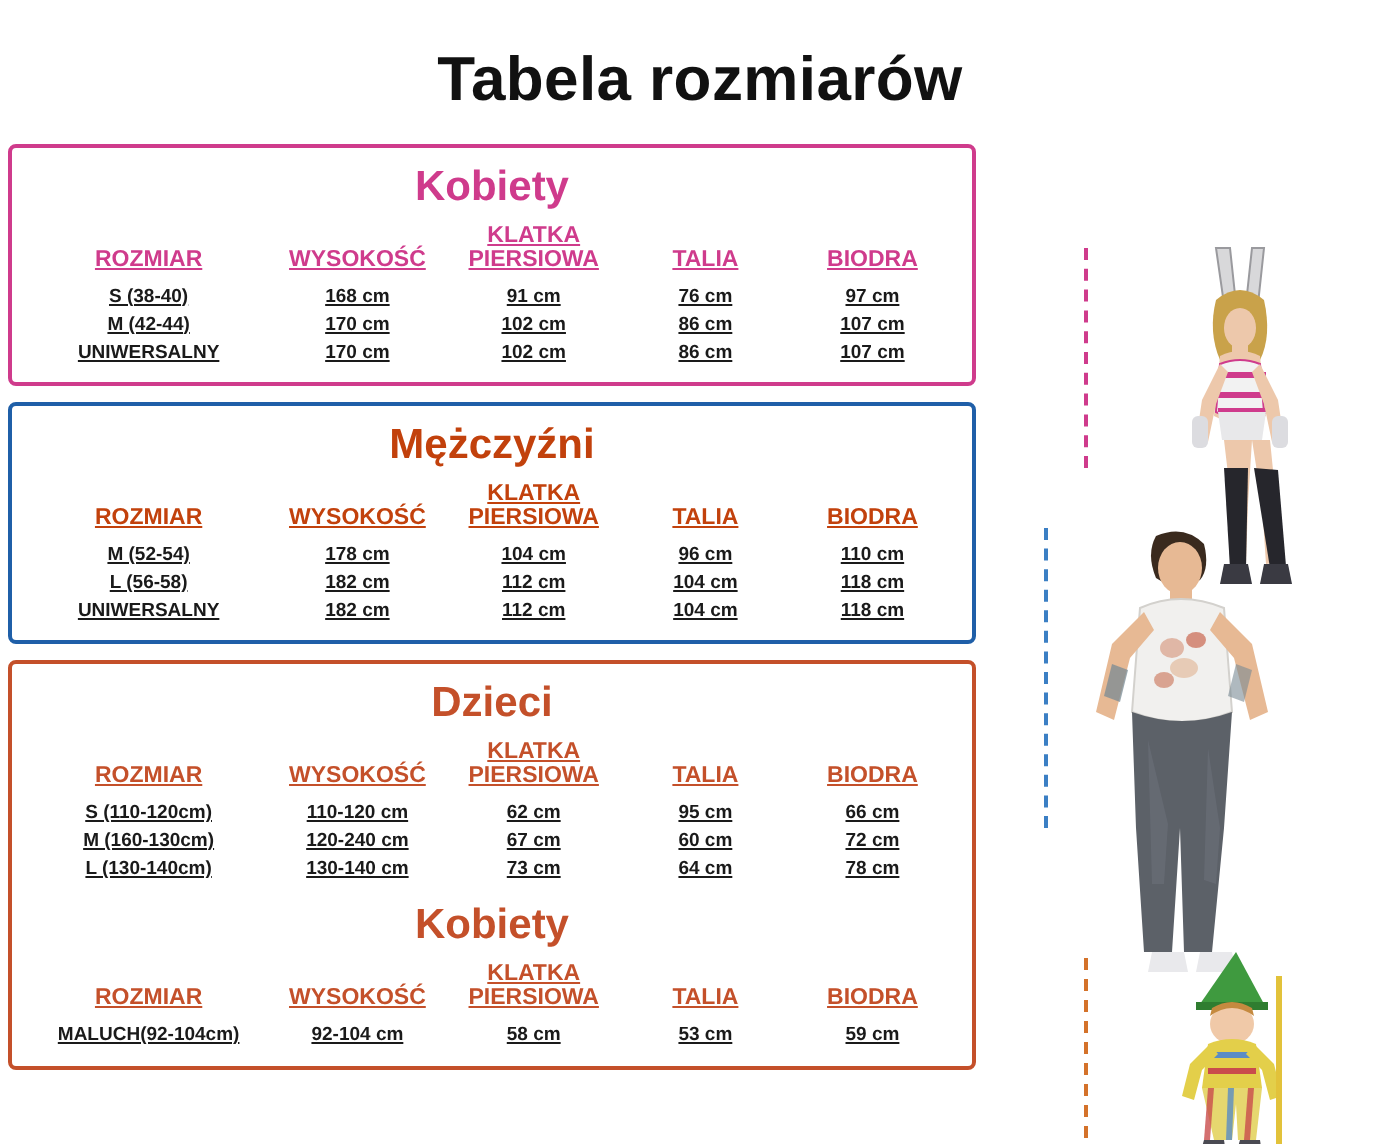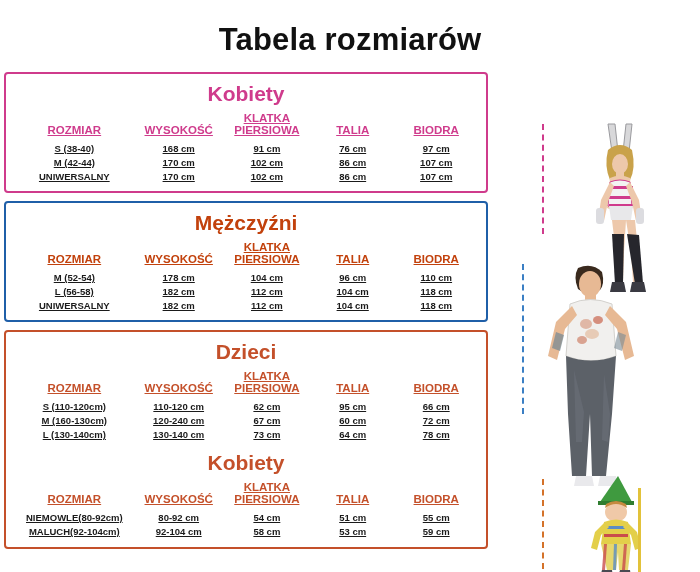--- a/index.html
+++ b/index.html
@@ -304,27 +304,20 @@
           <tr>
             <th class="hdr">ROZMIAR</th>
             <th class="hdr">WYSOKOŚĆ</th>
             <th class="hdr">KLATKA<br>PIERSIOWA</th>
             <th class="hdr">TALIA</th>
             <th class="hdr">BIODRA</th>
           </tr>
         </thead>
         <tbody>
           <tr>
-            <td class="rowlabel">NIEMOWLE(80-92cm)</td>
-            <td>80-92 cm</td>
-            <td>54 cm</td>
-            <td>51 cm</td>
-            <td>55 cm</td>
-          </tr>
-          <tr>
             <td class="rowlabel">MALUCH(92-104cm)</td>
             <td>92-104 cm</td>
             <td>58 cm</td>
             <td>53 cm</td>
             <td>59 cm</td>
           </tr>
         </tbody>
       </table>
     </div>
   </div>

